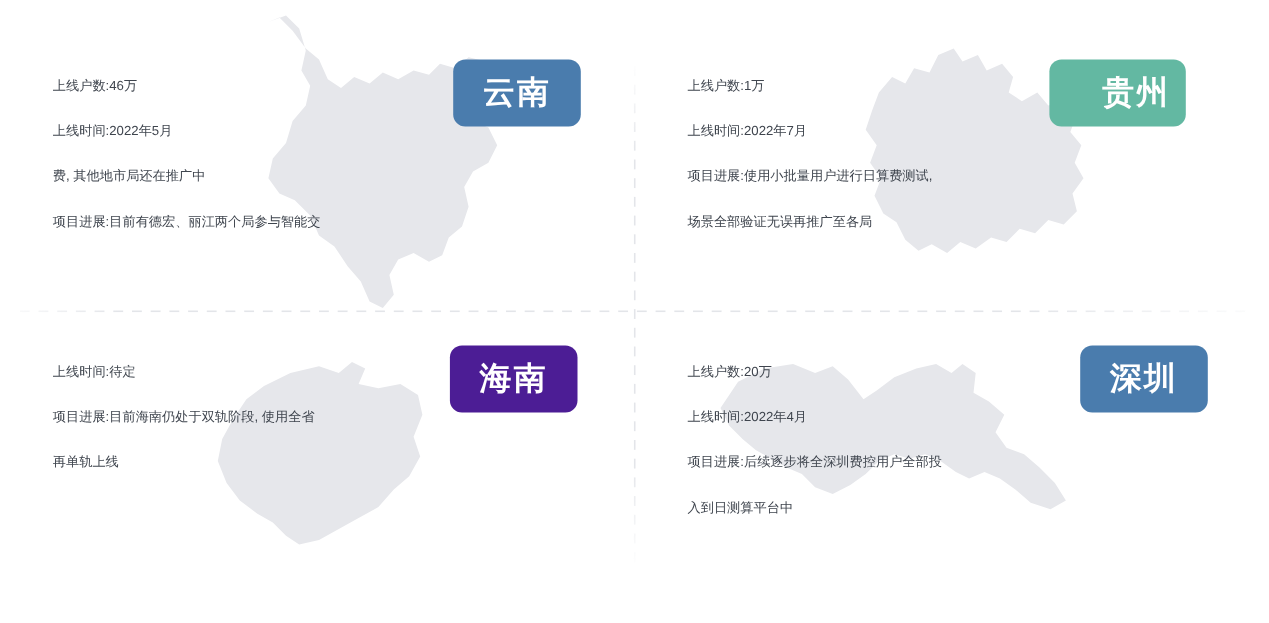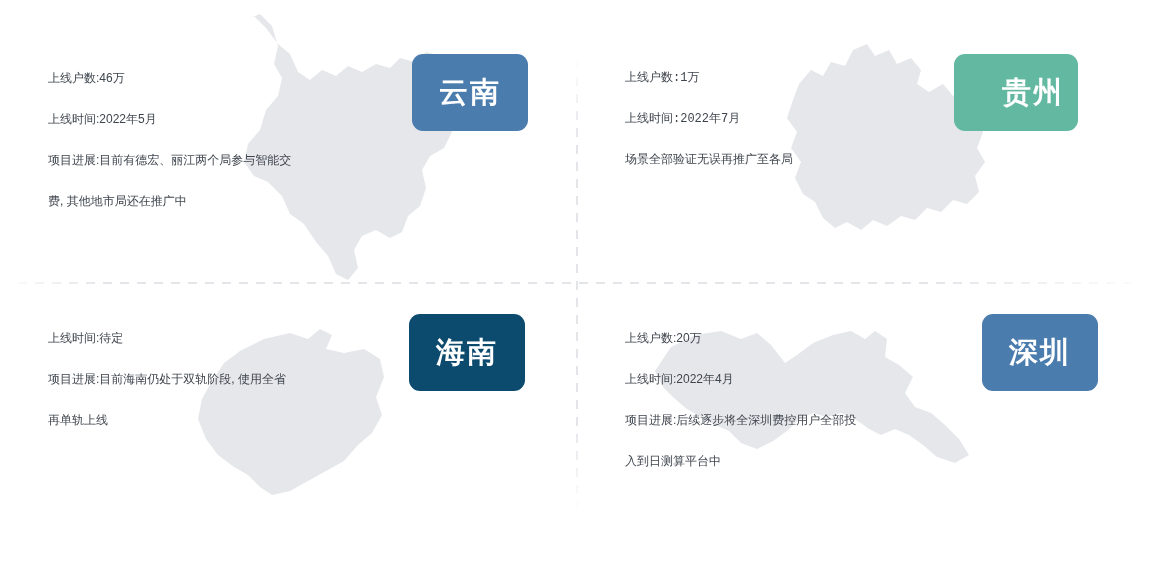--- a/index.html
+++ b/index.html
@@ -68,21 +68,21 @@
   .map-shape path { fill: #e6e7eb; }
 
   .map-yunnan   { left: 186px; top: 6px;   width: 270px; height: 278px; }
   .map-guizhou  { left: 180px; top: 22px;  width: 260px; height: 240px; }
   .map-hainan   { left: 168px; top: 22px;  width: 250px; height: 215px; }
   .map-shenzhen { left: 60px;  top: 30px;  width: 340px; height: 170px; }
 
   
   .badge {
     position: absolute;
-    height: 77px;
+    height: 61px;
     min-width: 116px;
     border-radius: 11px;
     display: flex;
     align-items: center;
     justify-content: center;
     color: #ffffff;
     font-size: 29px;
     font-weight: bold;
     letter-spacing: 2px;
     padding: 0 14px;
@@ -127,54 +127,55 @@
                  L204 232 L216 226 L222 210 L234 200 L240 182 L236 164 L244 150
                  L258 142 L266 126 L258 110 L244 104 L238 88 L246 74 L262 66
                  L256 50 L240 46 L228 56 L214 52 L204 62 L190 58 L176 66 L162 60
                  L150 70 L136 64 L124 74 L112 66 L104 48 L92 38 L80 22 L68 10 Z" fill="#e6e7eb"></path>
       </svg>
     </div>
     <div class="badge badge-yunnan" style="background-color: rgb(74, 124, 173);">云南</div>
     <div class="info info-top" style="color: rgb(63, 69, 78);">
       <div class="info-line">上线户数:46万</div>
       <div class="info-line">上线时间:2022年5月</div>
+      <div class="info-line">费, 其他地市局还在推广中</div>
       <div class="info-line">项目进展:目前有德宏、丽江两个局参与智能交</div>
-      <div class="info-line">费, 其他地市局还在推广中</div>
     </div>
   </div>
 
   <div class="cell cell-guizhou">
     <div class="map-shape map-guizhou">
       <svg viewBox="0 0 260 240" width="260" height="240">
         <path d="M42 62 L54 48 L66 54 L74 40 L88 44 L96 28 L110 22 L118 34 L132 28
                  L140 42 L154 36 L164 48 L160 62 L172 70 L186 62 L196 74 L210 70
                  L222 82 L216 98 L226 110 L220 126 L228 140 L218 154 L222 170
                  L210 182 L196 178 L184 190 L170 186 L158 198 L144 194 L130 204
                  L116 198 L104 208 L90 200 L78 206 L66 196 L58 180 L46 172
                  L38 156 L44 140 L34 126 L40 110 L30 96 L36 78 Z" fill="#e6e7eb"></path>
       </svg>
     </div>
     <div class="badge badge-guizhou" style="background-color: rgb(99, 184, 162);">贵州</div>
-    <div class="info info-top" style="color: rgb(63, 69, 78); font-family: Liberation Mono, monospace;">
+    <div class="info info-top" style="color: rgb(63, 69, 78);">
       <div class="info-line">上线户数:1万</div>
       <div class="info-line">上线时间:2022年7月</div>
+      <div class="info-line">项目进展:使用小批量用户进行日算费测试,</div>
       <div class="info-line">场景全部验证无误再推广至各局</div>
     </div>
   </div>
 
   <div class="cell cell-hainan">
     <div class="map-shape map-hainan">
       <svg viewBox="0 0 250 215" width="250" height="215">
         <path d="M72 46 L96 34 L122 28 L140 34 L152 24 L164 30 L158 44 L176 48
                  L196 44 L212 54 L216 72 L208 92 L214 110 L204 128 L190 140
                  L176 156 L158 166 L140 176 L122 186 L104 190 L92 182 L80 170
                  L66 162 L50 150 L38 134 L30 114 L34 94 L44 76 L56 58 Z" fill="#e6e7eb"></path>
       </svg>
     </div>
-    <div class="badge badge-hainan" style="background-color: #0c4a6e;">海南</div>
+    <div class="badge badge-hainan" style="background-color: #4c1d95;">海南</div>
     <div class="info info-bottom" style="color: rgb(63, 69, 78);">
       <div class="info-line">上线时间:待定</div>
       <div class="info-line">项目进展:目前海南仍处于双轨阶段, 使用全省</div>
       <div class="info-line">再单轨上线</div>
     </div>
   </div>
 
   <div class="cell cell-shenzhen">
     <div class="map-shape map-shenzhen">
       <svg viewBox="0 0 340 170" width="340" height="170">

